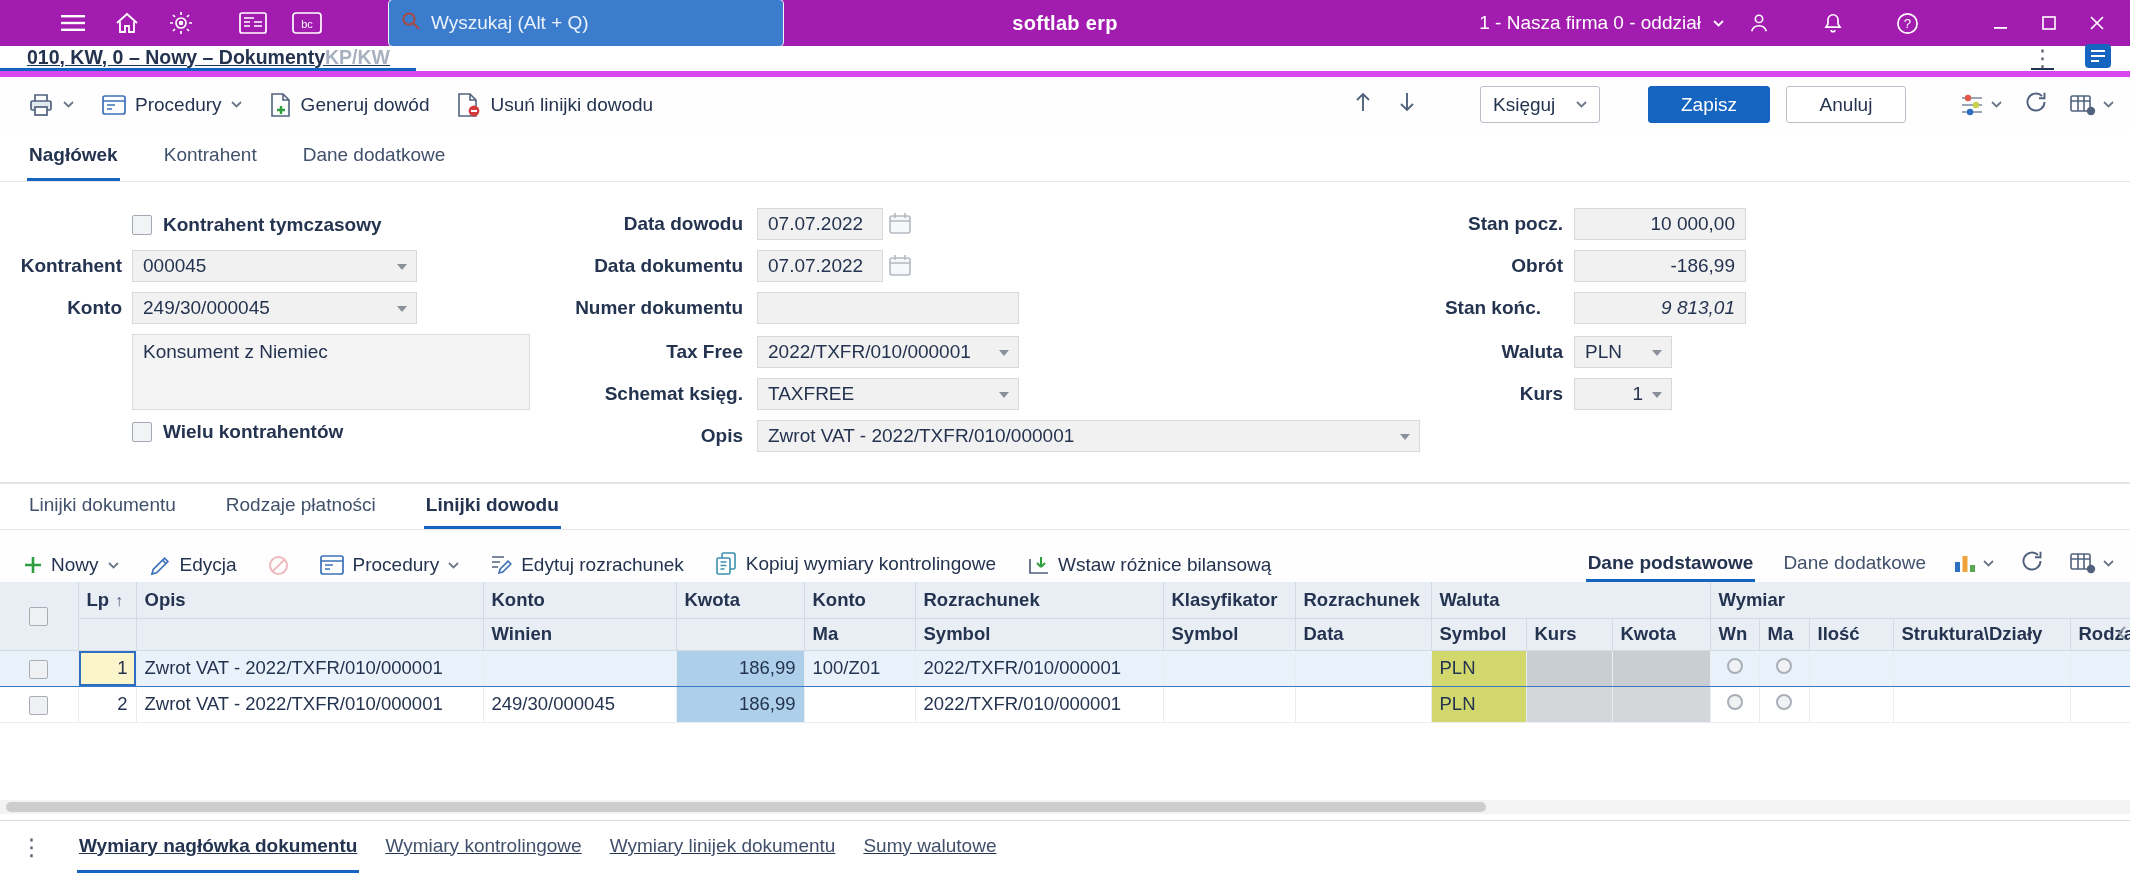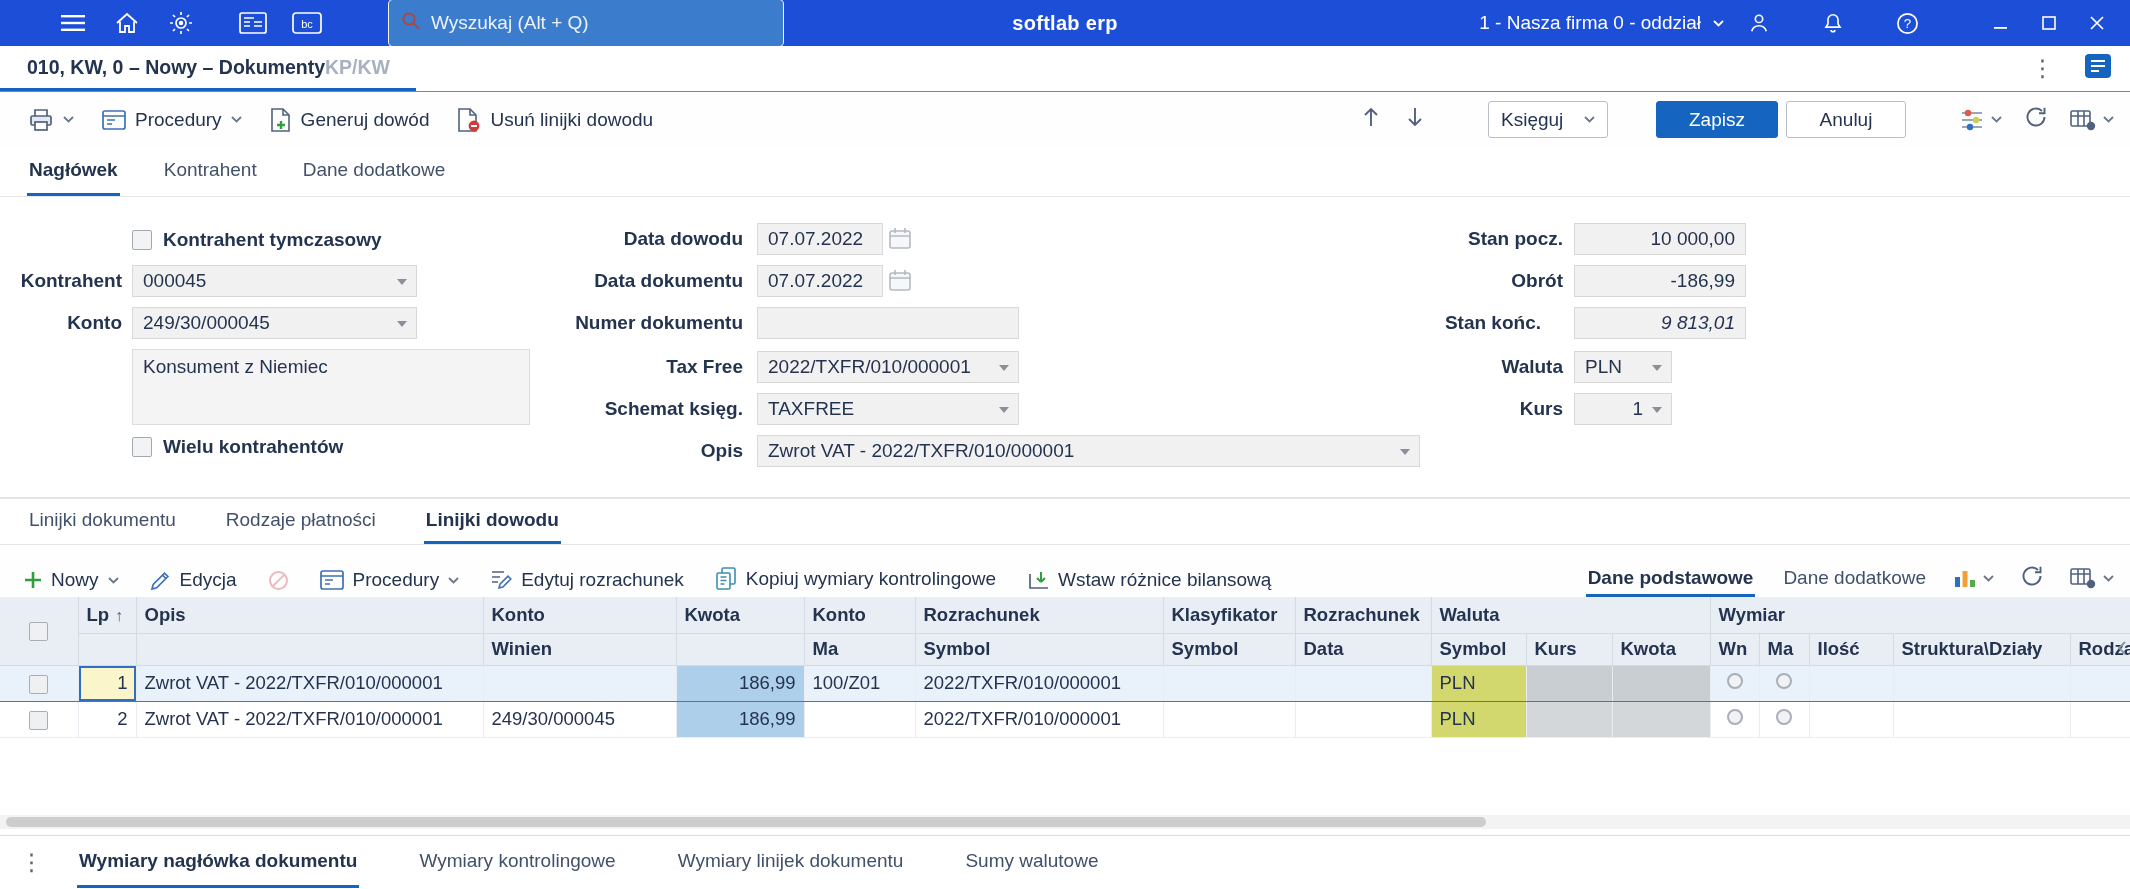--- a/index.html
+++ b/index.html
@@ -1,46 +1,46 @@
 <!DOCTYPE html>
 <html><head>
 <meta charset="utf-8">
 <style>
   * { margin:0; padding:0; box-sizing:border-box; }
   html,body { width:2130px; height:889px; overflow:hidden; }
   body { font-family:"Liberation Sans", sans-serif; color:#24334f; background:#fff; font-size:19px; }
   .app { width:2130px; height:889px; display:flex; flex-direction:column; }
 
   
-  .topbar { height:46px; background:#1d4ed8; display:flex; align-items:center; position:relative; color:#fff; flex:0 0 auto; padding:0 16px 0 58px; }
+  .topbar { height:46px; background:#a21caf; display:flex; align-items:center; position:relative; color:#fff; flex:0 0 auto; padding:0 16px 0 58px; }
   .topbar .ic { display:flex; align-items:center; justify-content:center; width:30px; height:30px; margin-right:24px; cursor:pointer; }
   .searchbox { display:flex; align-items:center; width:396px; height:48px; border:1px solid rgba(255,255,255,.92); border-radius:5px; background:#3b7ccd; padding:0 12px; margin-left:42px; }
   .searchbox input { border:none; outline:none; background:transparent; color:#fff; font-size:19px; width:100%; margin-left:10px; font-family:inherit; }
   .searchbox input::placeholder { color:#eaf2fc; opacity:1; }
   .brand { position:absolute; left:50%; transform:translateX(-50%); font-size:20px; font-weight:bold; letter-spacing:.3px; }
   .tb-right { margin-left:auto; display:flex; align-items:center; gap:20px; }
   .company { display:flex; align-items:center; gap:12px; font-size:19px; cursor:pointer; }
   .winctl { display:flex; align-items:center; gap:14px; margin-left:18px; }
   .winctl .ic { margin:0; width:34px; }
 
   
-  .tabstrip { height:46px; background:#fff; border-bottom:1px solid #d946ef; display:flex; align-items:stretch; flex:0 0 auto; position:relative; }
+  .tabstrip { height:31px; background:#fff; border-bottom:6px solid #d946ef; display:flex; align-items:stretch; flex:0 0 auto; position:relative;text-decoration:underline; }
   .doc-tab { display:flex; align-items:center; padding:0 26px 0 27px; border-bottom:3px solid #1565c0; font-weight:bold; font-size:19.5px; white-space:nowrap; cursor:pointer; }
   .doc-tab .faded { color:#a8b1bf; }
   .strip-right { margin-left:auto; display:flex; align-items:center; gap:24px; padding-right:18px; }
   .vdots { font-size:23px; color:#5b6575; line-height:1; cursor:pointer; padding:4px 6px; }
 
   
   .toolbar { height:55px; background:#fefefe; display:flex; align-items:center; padding:0 16px 0 18px; gap:8px; flex:0 0 auto; }
   .tbtn { display:flex; align-items:center; gap:9px; padding:6px 10px; border-radius:3px; cursor:pointer; white-space:nowrap; color:#24334f; }
   .chev { width:11px; height:7px; }
   .nav-arrows { margin-left:auto; display:flex; gap:26px; margin-right:56px; }
   .btn-outline { display:flex; align-items:center; justify-content:space-between; border:1px solid #b9bfc9; border-radius:3px; background:#fff; height:37px; padding:0 12px; min-width:120px; cursor:pointer; }
   .btn-primary { background:#1565c0; color:#fff; border:1px solid #1565c0; border-radius:3px; height:37px; min-width:122px; display:flex; align-items:center; justify-content:center; cursor:pointer; margin-left:40px; }
-  .btn-cancel { border:1px solid #b9bfc9; background:#fff; border-radius:3px; height:37px; min-width:120px; display:flex; align-items:center; justify-content:center; cursor:pointer; }
+  .btn-cancel { border:1px solid #b9bfc9; background:#fff; border-radius:3px; height:37px; min-width:120px; display:flex; align-items:center; justify-content:center; cursor:pointer; margin-left:8px; }
   .tool-cluster { display:flex; align-items:center; gap:22px; margin-left:46px; }
 
   
   .form-tabs { height:50px; display:flex; align-items:stretch; padding-left:27px; gap:42px; border-bottom:1px solid #e6e6e6; flex:0 0 auto; background:#fff; }
   .ftab { display:flex; align-items:center; border-bottom:3px solid transparent; color:#41506b; cursor:pointer; padding:0 2px; }
   .ftab.active { font-weight:bold; color:#24334f; border-bottom-color:#1565c0; }
 
   
   .form { position:relative; height:300px; background:#fff; flex:0 0 auto; }
   .flabel { position:absolute; height:32px; line-height:32px; text-align:right; font-weight:bold; white-space:nowrap; }
@@ -82,21 +82,21 @@
   .radio { display:inline-block; width:16px; height:16px; border:2px solid #a8afb9; border-radius:50%; background:#f0f2f4; }
   td.radio-cell { text-align:center; }
   .sort { font-size:16px; color:#51617d; margin-left:6px; font-weight:normal; }
   .hscroll { position:absolute; left:0; right:0; bottom:6px; height:14px; background:#f3f3f3; }
   .hscroll .thumb { position:absolute; left:6px; top:2px; width:1480px; height:10px; background:#cdcdcd; border-radius:5px; cursor:grab; }
   .col-collapse { position:absolute; right:3px; top:44px; color:#8b94a1; font-size:16px; cursor:pointer; }
 
   
   .bottom-bar { height:53px; border-top:1px solid #dcdcdc; display:flex; align-items:stretch; padding-left:14px; background:#fff; flex:0 0 auto; }
   .bottom-bar .vdots { align-self:center; }
-  .btabs { display:flex; align-items:stretch; gap:58px; margin-left:28px; }
+  .btabs { display:flex; align-items:stretch; gap:24px; margin-left:28px;text-decoration:underline; }
 </style>
 </head>
 <body>
 
 <div class="app">
 
   <header class="topbar">
     <span class="ic">
       <svg width="24" height="18" viewBox="0 0 24 18">
           <rect y="1" width="24" height="2.4" fill="#fff"></rect>

